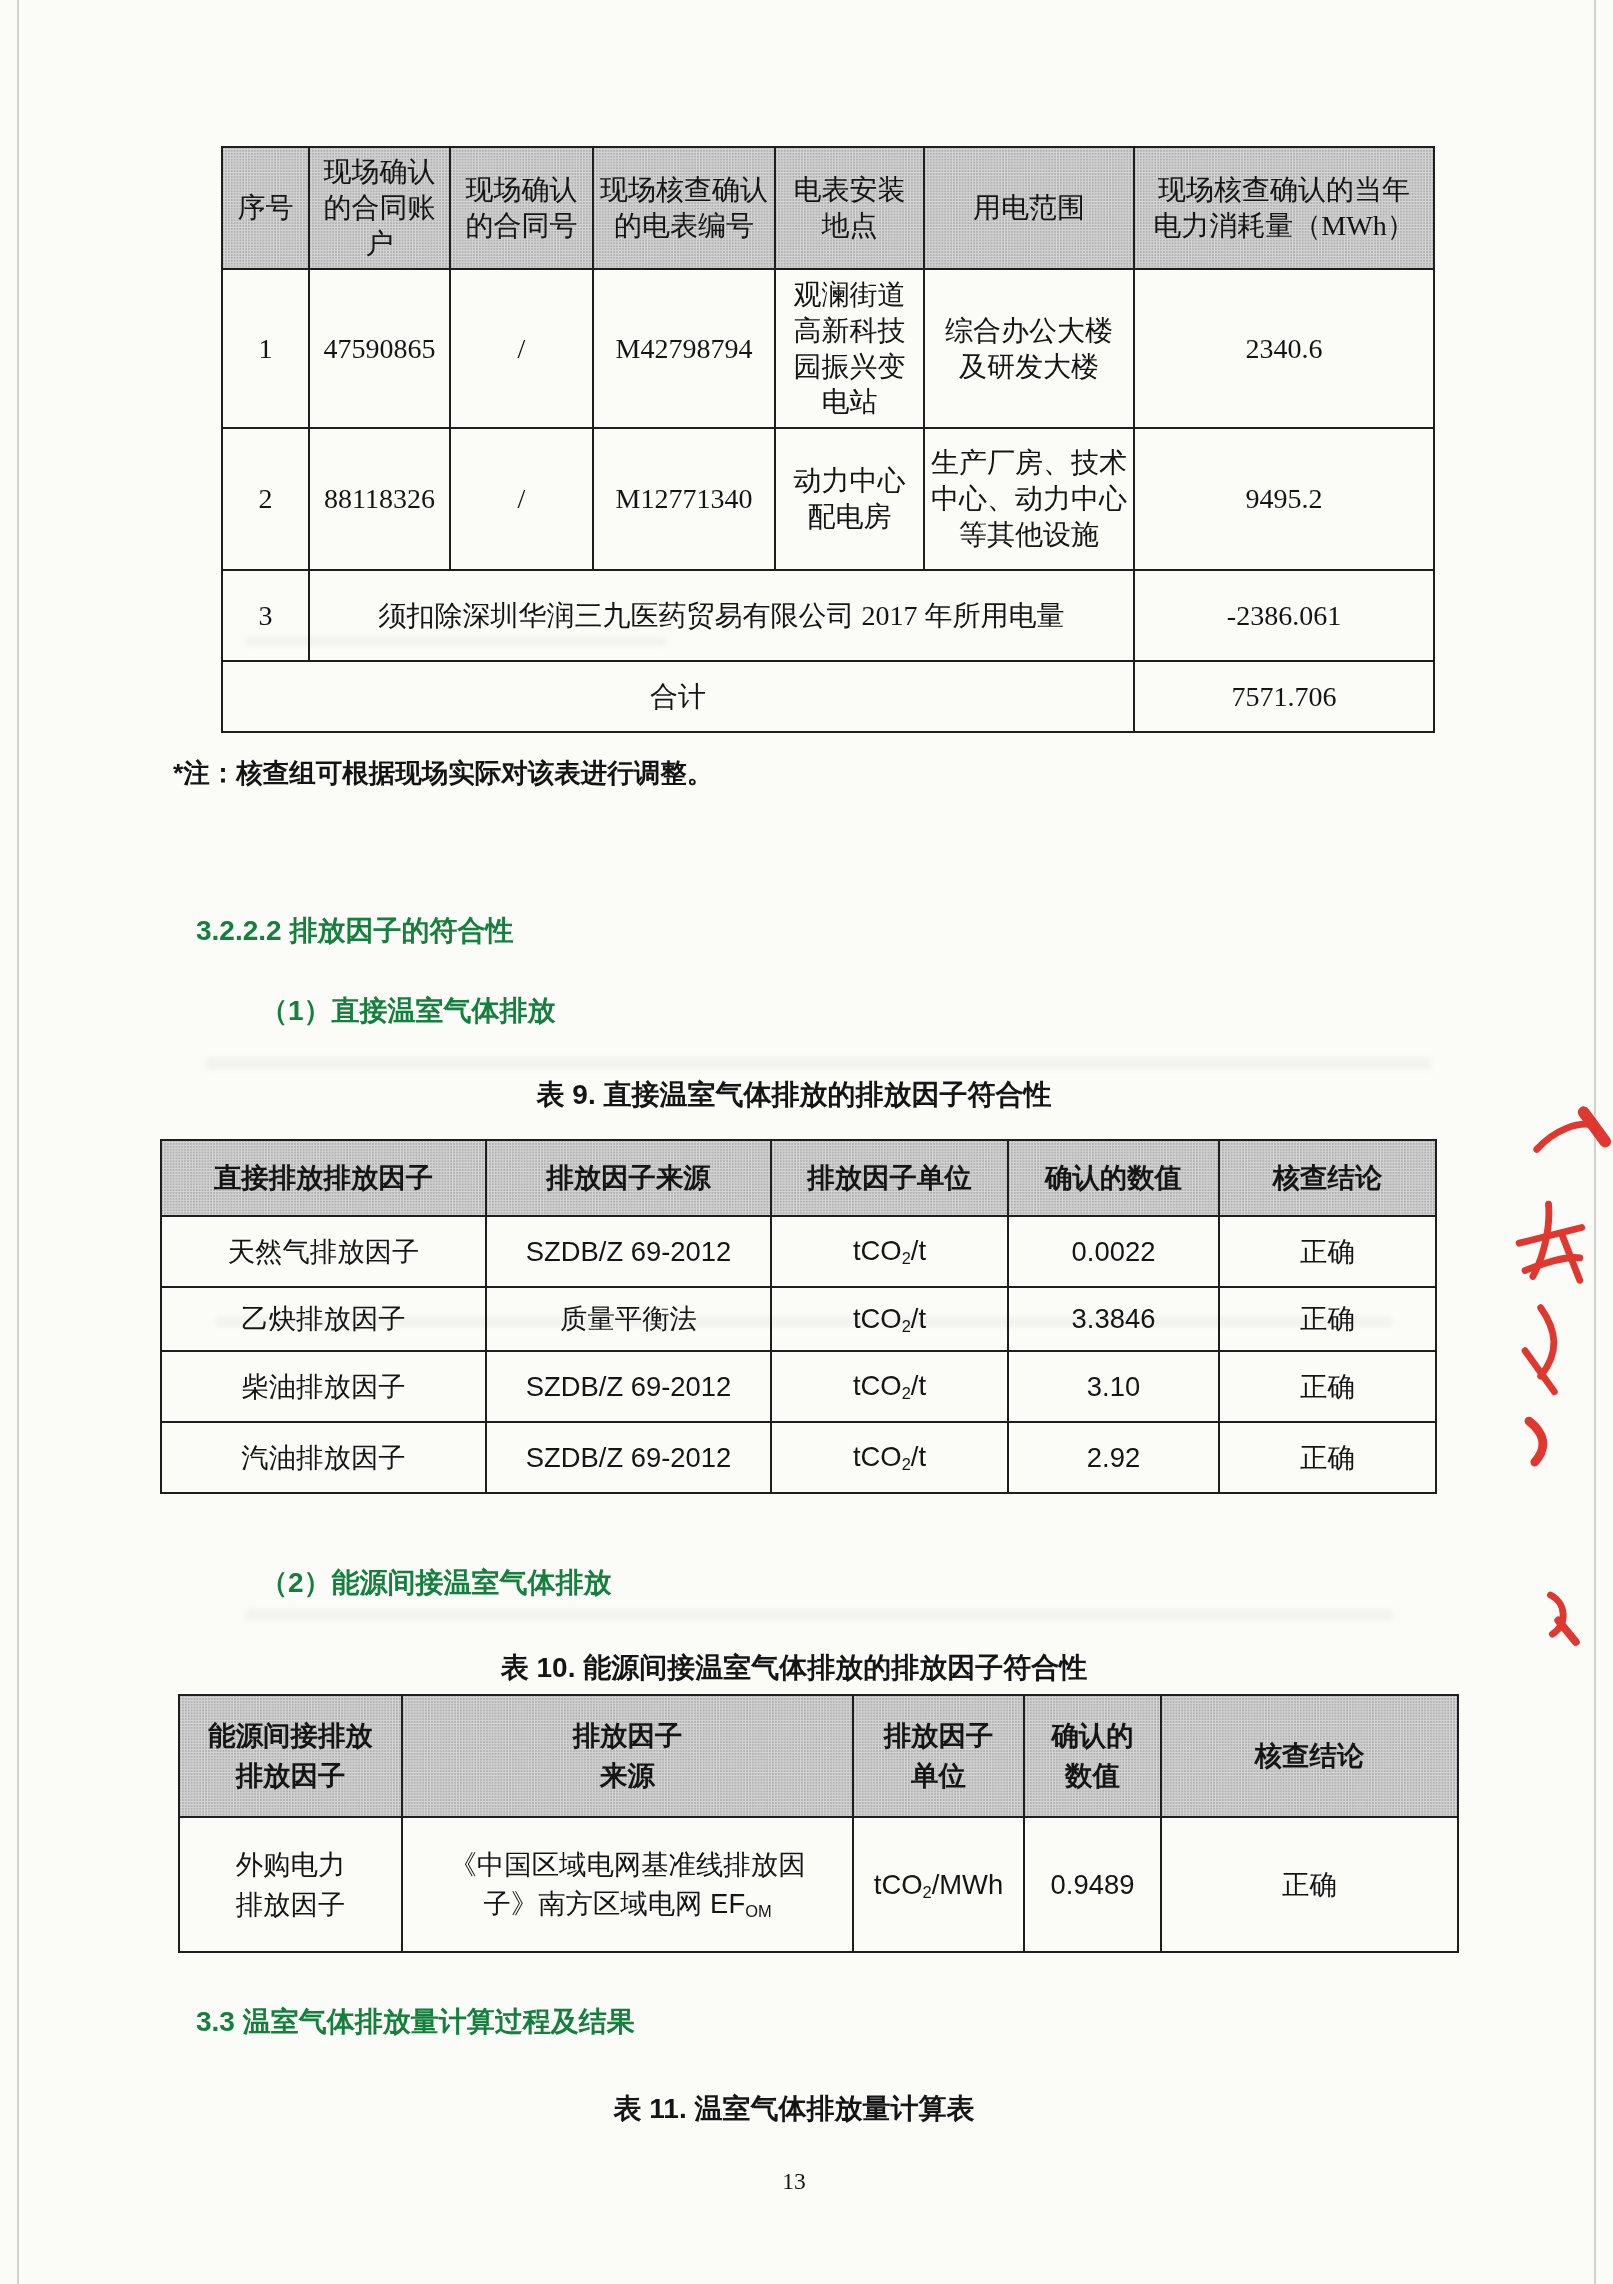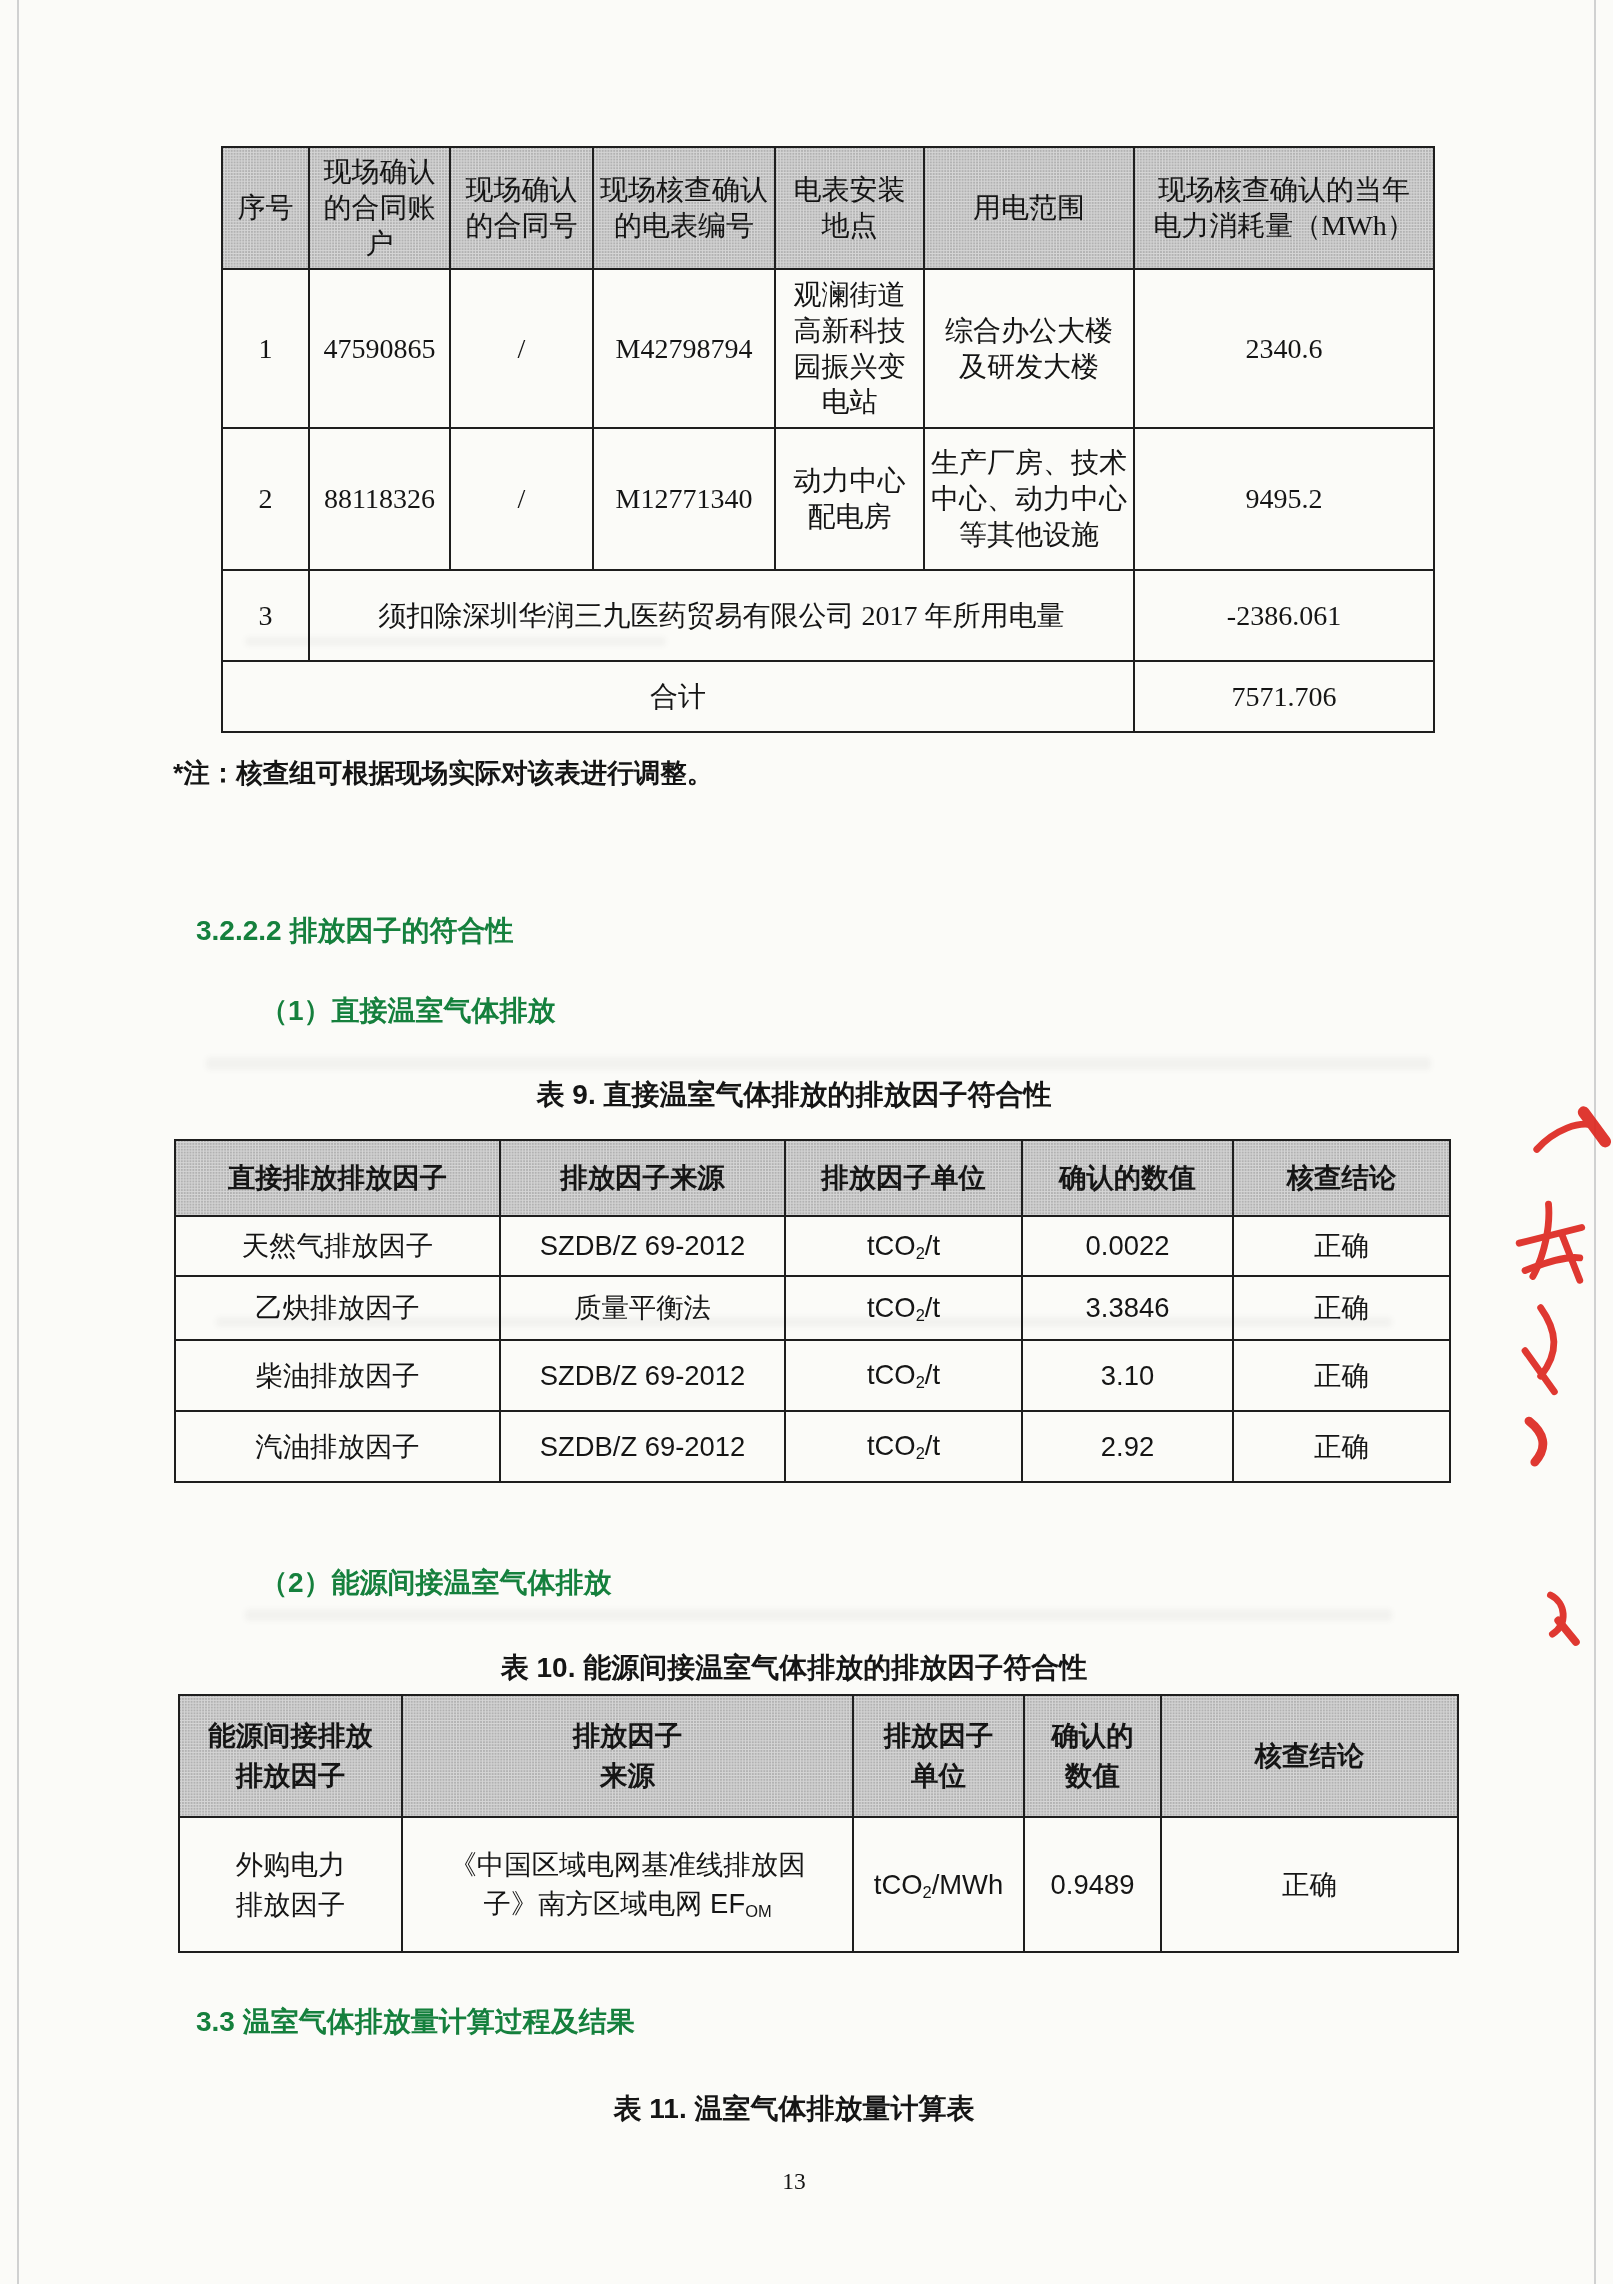--- a/index.html
+++ b/index.html
@@ -113,37 +113,37 @@
     </tr>
   </tbody>
     </table>
 
   <div class="abs note" style="left:173px;top:755px;">*注：核查组可根据现场实际对该表进行调整。</div>
 
   <div class="abs h-bold" style="left:196px;top:912px;">3.2.2.2 排放因子的符合性</div>
   <div class="abs h-bold" style="left:260px;top:992px;">（1）直接温室气体排放</div>
   <div class="abs tbl-title title-wrap" style="top:1076px;">表 9. 直接温室气体排放的排放因子符合性</div>
 
-  <table class="t9 abs" style="left:174px;top:1139px;width:1275px;padding-left:28px;">
+  <table class="t9 abs" style="left:160px;top:1139px;width:1275px;padding-left:28px;">
     <colgroup>
       <col style="width:325px">
         <col style="width:285px">
         <col style="width:237px">
       <col style="width:211px">
         <col style="width:217px">
     </colgroup>
     <tbody>
         <tr style="height:76px">
       <td class="hd hd-sans">直接排放排放因子</td>
       <td class="hd hd-sans">排放因子来源</td>
       <td class="hd hd-sans">排放因子单位</td>
       <td class="hd hd-sans">确认的数值</td>
       <td class="hd hd-sans">核查结论</td>
     </tr>
-    <tr style="height:60px">
+    <tr style="height:71px">
       <td class="sans">天然气排放因子</td>
       <td class="serif">SZDB/Z 69-2012</td>
       <td class="serif"><span>tCO</span><sub>2</sub><span>/t</span></td>
       <td class="serif">0.0022</td>
       <td class="sans">正确</td>
     </tr>
     <tr style="height:64px">
       <td class="sans">乙炔排放因子</td>
       <td class="sans">质量平衡法</td>
       <td class="serif"><span>tCO</span><sub>2</sub><span>/t</span></td>

